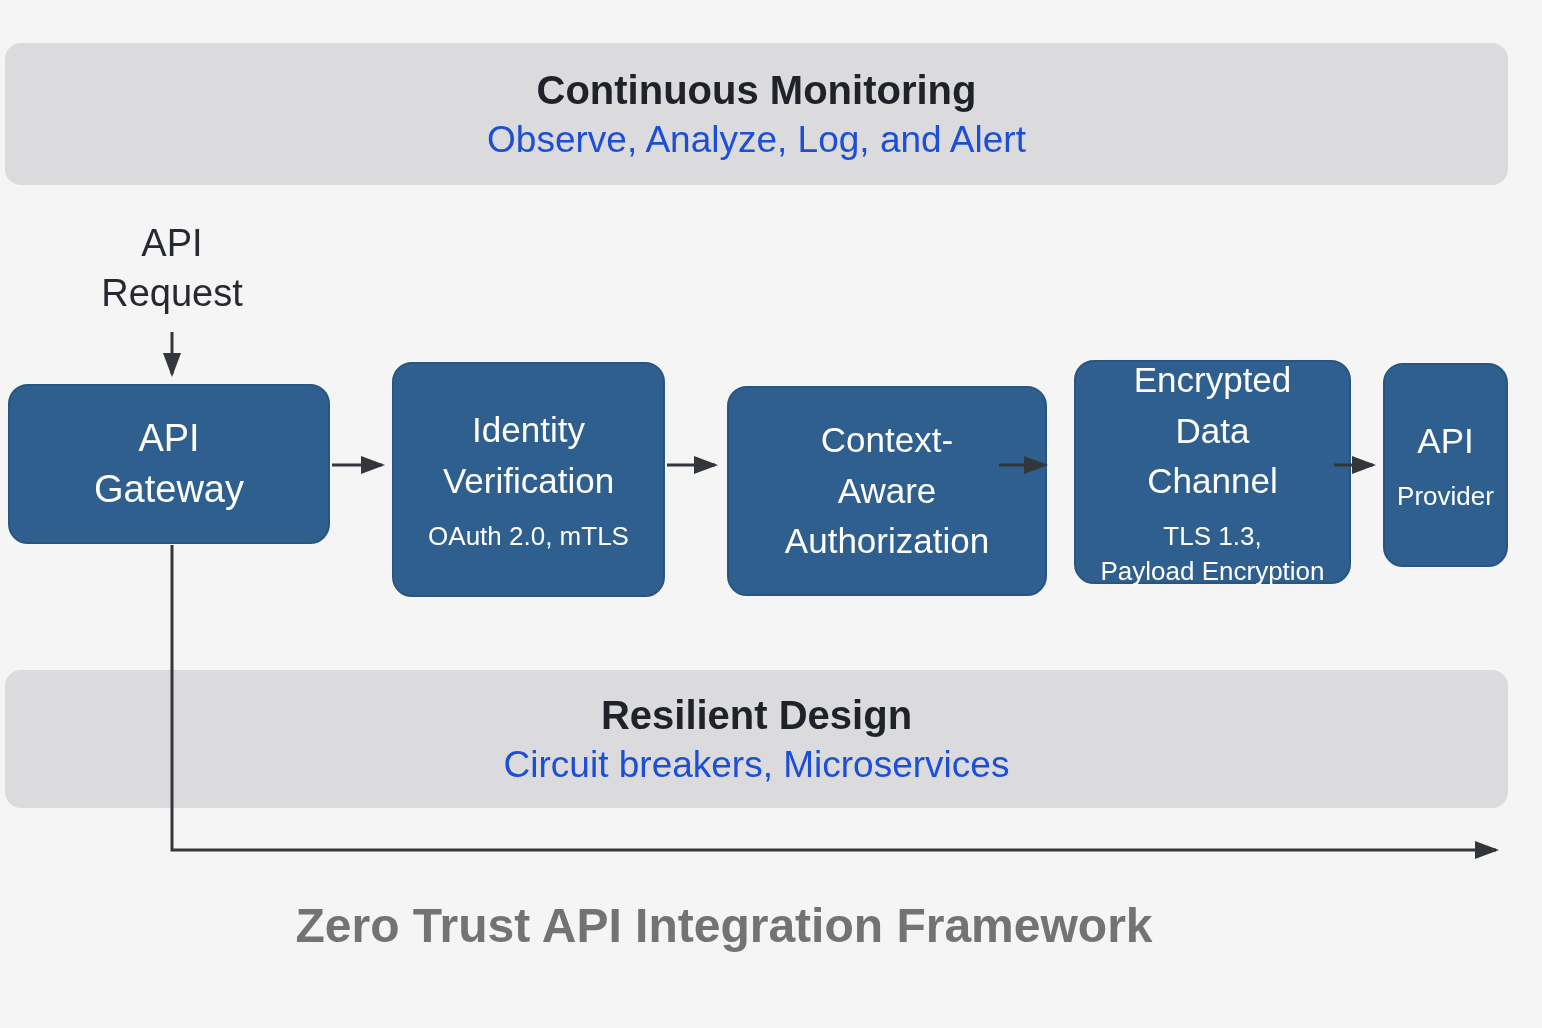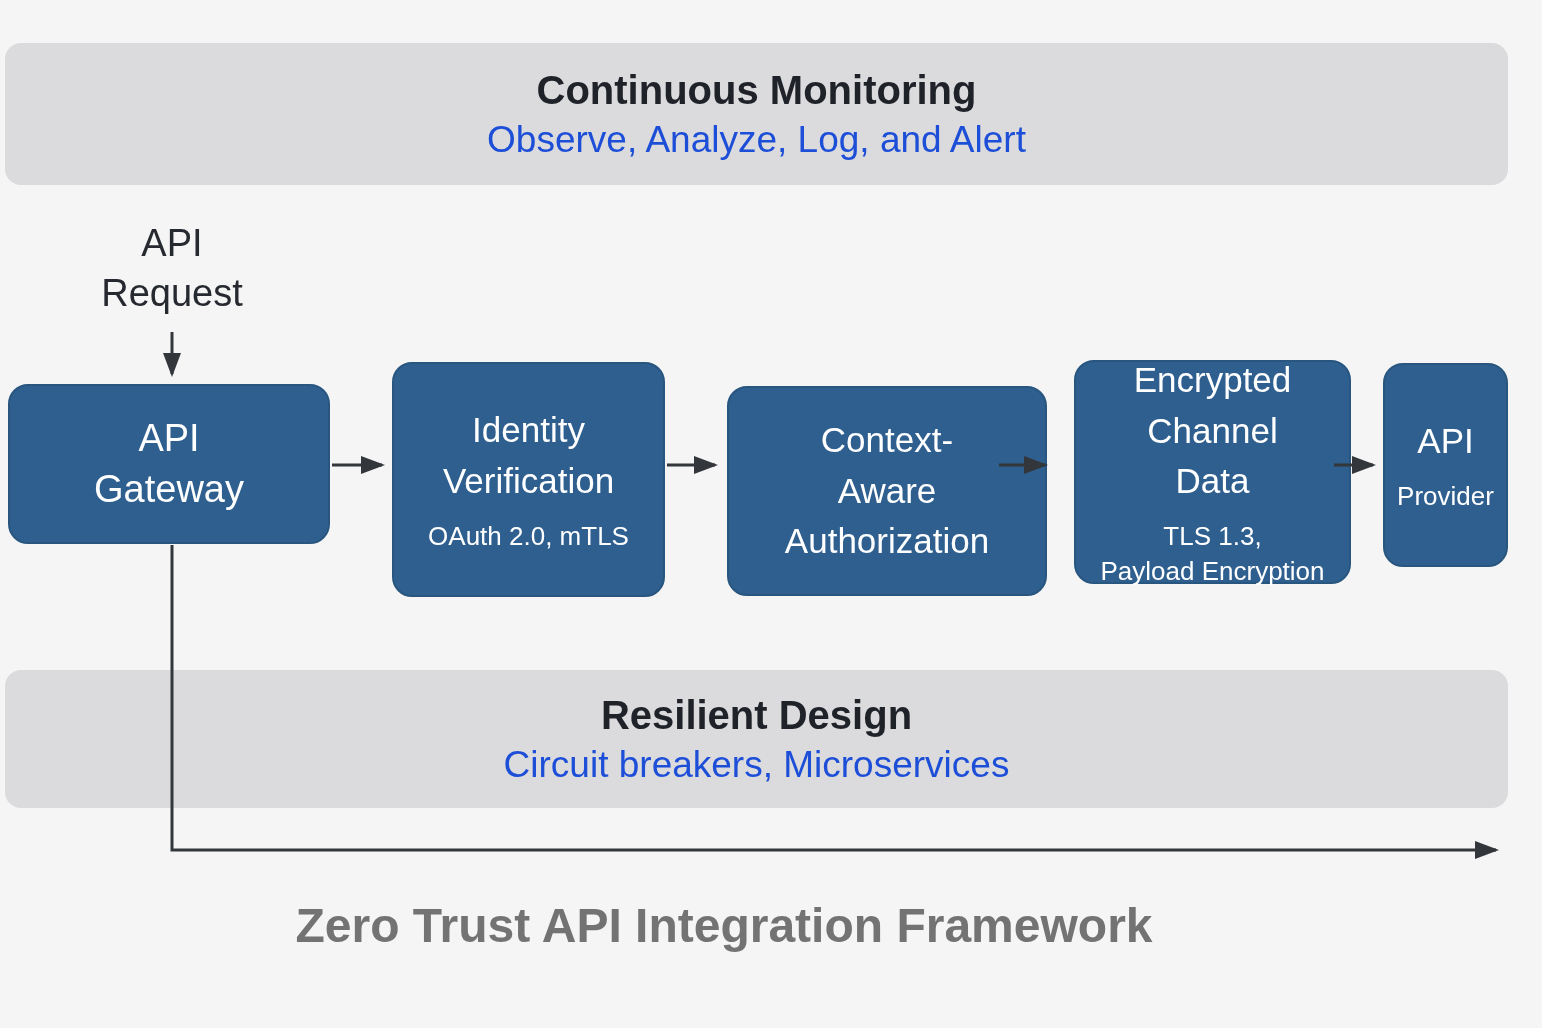--- a/index.html
+++ b/index.html
@@ -88,22 +88,22 @@
     <div class="node-main">
       <div>Context-</div>
       <div>Aware</div>
       <div>Authorization</div>
     </div>
   </div>
 
   <div class="node node-encrypted">
     <div class="node-main">
       <div>Encrypted</div>
+      <div>Data</div>
       <div>Channel</div>
-      <div>Data</div>
     </div>
     <div class="node-sub">
       <div>TLS 1.3,</div>
       <div>Payload Encryption</div>
     </div>
   </div>
 
   <div class="node node-provider">
     <div class="node-main">API</div>
     <div class="node-sub">Provider</div>

